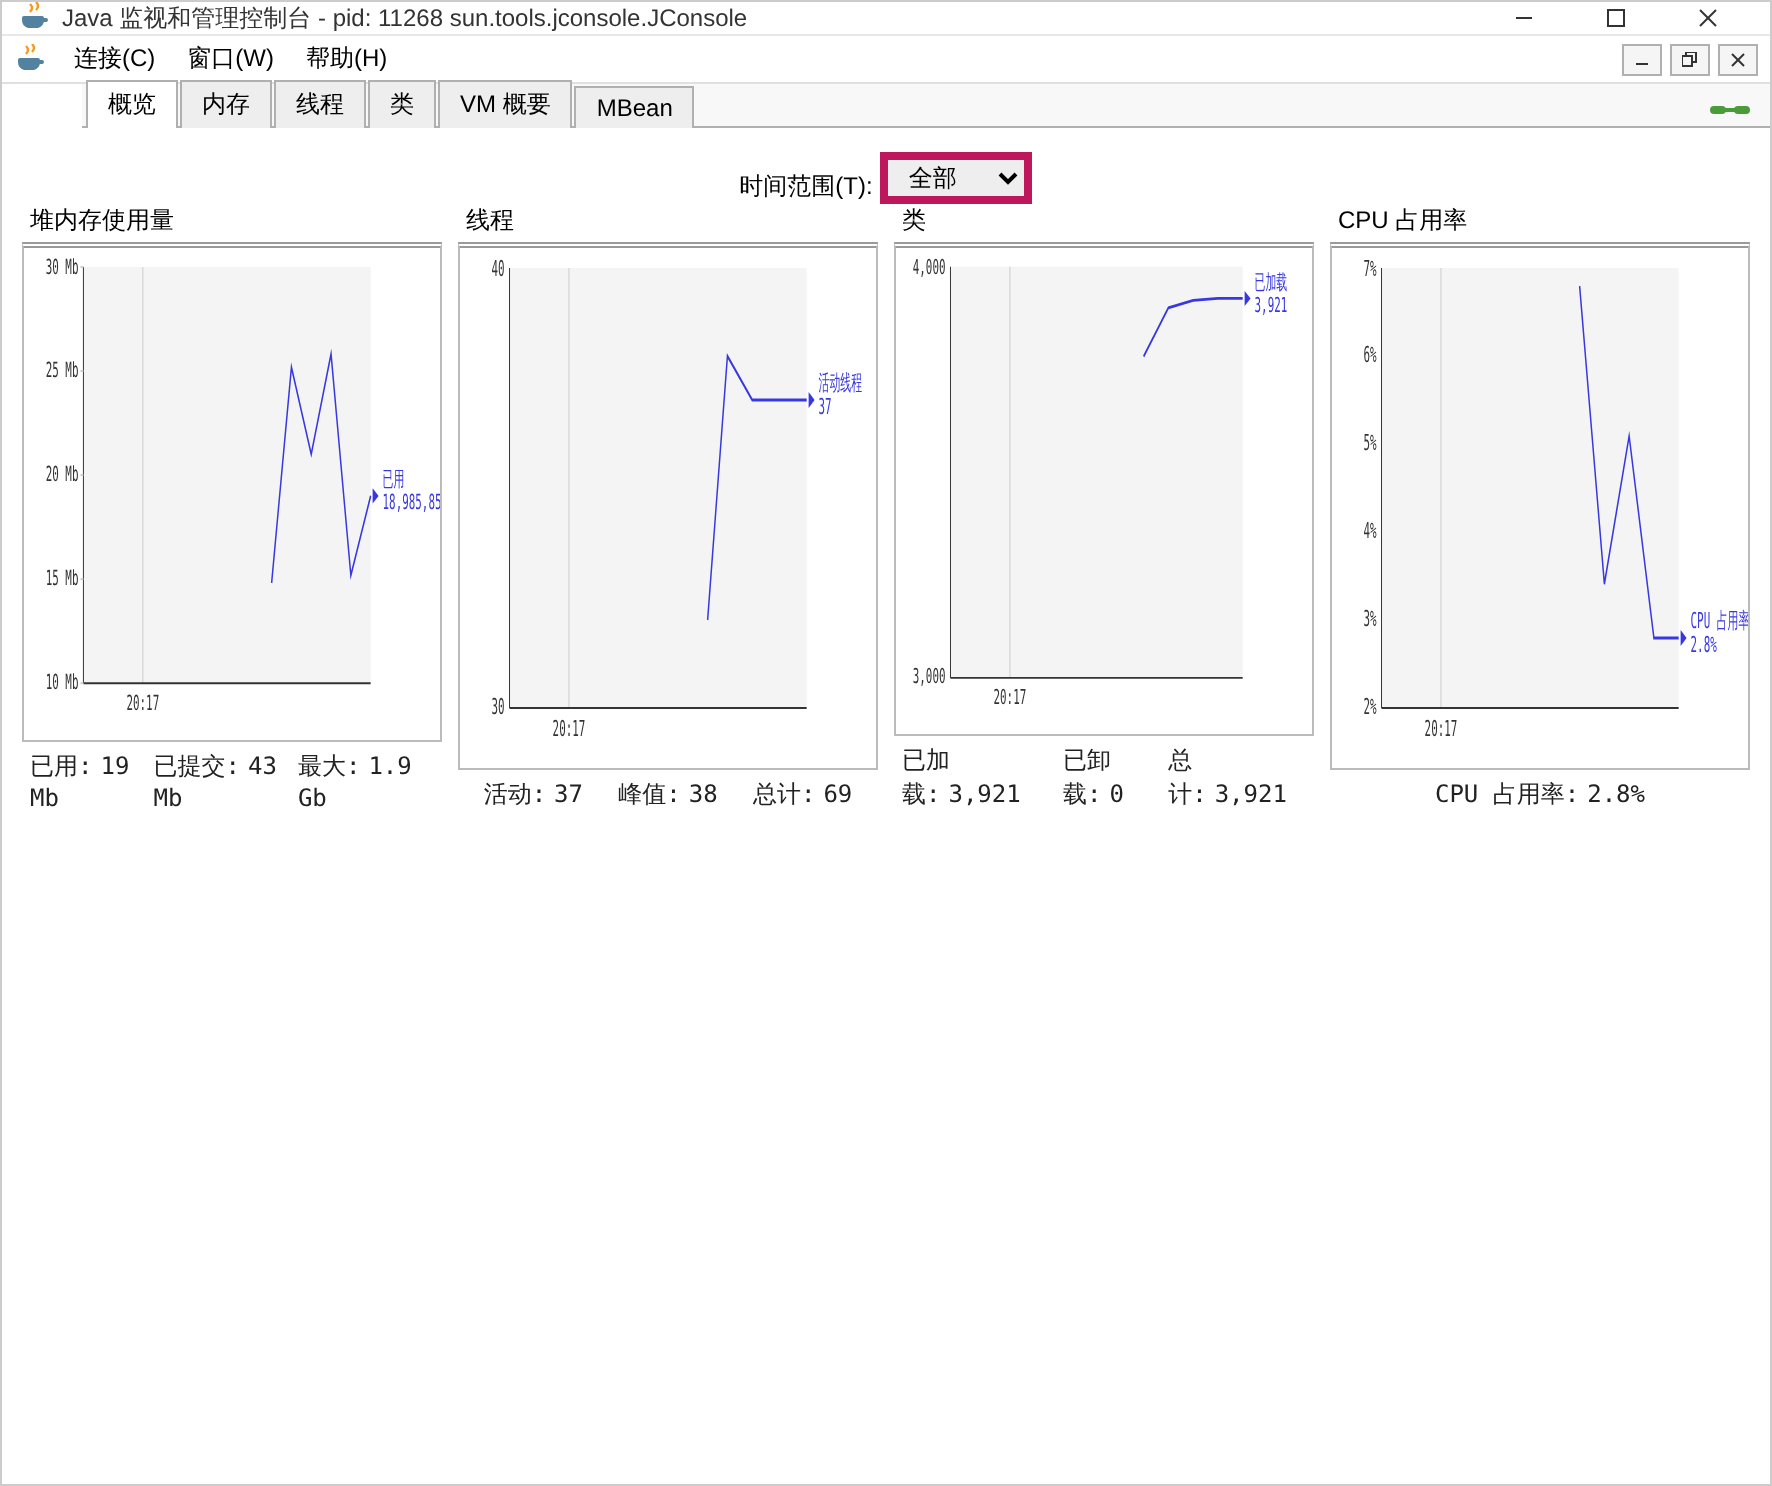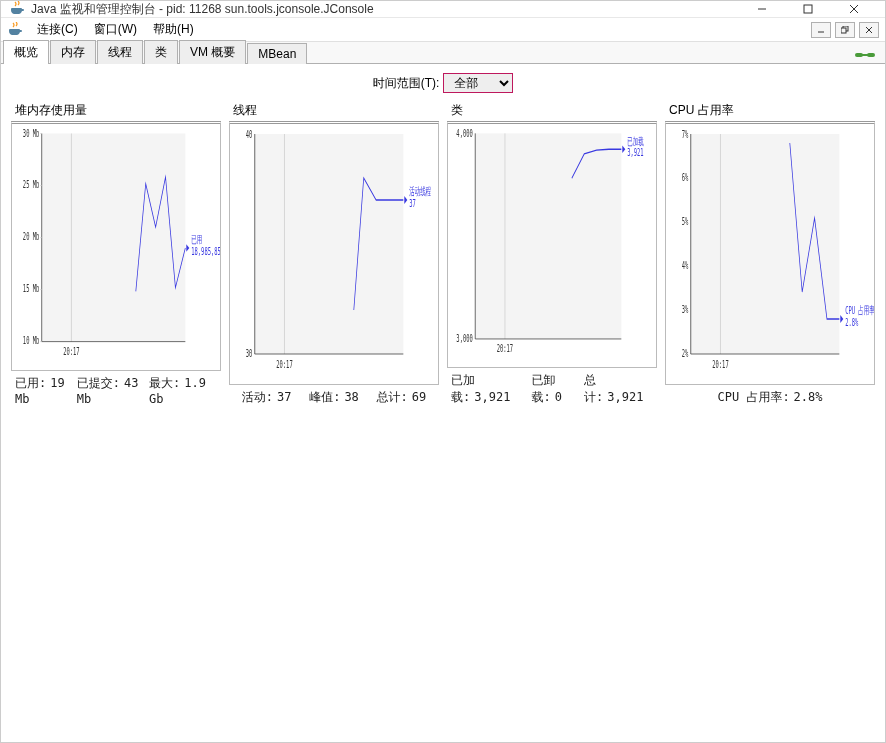--- a/index.html
+++ b/index.html
@@ -6,27 +6,27 @@
 body { font-family: "Microsoft YaHei", "SimSun", sans-serif; font-size: 12px; background: #fff; width: 886px; height: 743px; overflow: hidden; border: 1px solid #ccc; }
 .titlebar { height: 17px; display: flex; align-items: center; padding: 0 8px; background: #fff; border-bottom: 1px solid #e8e8e8; }
 .titlebar .java-icon { width: 16px; height: 16px; margin-right: 6px; }
 .titlebar .title { flex: 1; font-size: 12px; color: #333; }
 .titlebar .win-btn { width: 46px; height: 30px; display: flex; align-items: center; justify-content: center; color: #333; font-size: 14px; }
 .menubar { height: 24px; display: flex; align-items: center; padding: 0 6px; border-bottom: 1px solid #e0e0e0; }
 .menubar .java-icon { width: 16px; height: 16px; margin-right: 6px; }
 .menubar .menu-item { padding: 2px 8px; font-size: 12px; }
 .menubar .spacer { flex: 1; }
 .menubar .internal-btn { width: 20px; height: 16px; display: flex; align-items: center; justify-content: center; border: 1px solid #b0b0b0; margin-left: 4px; font-size: 10px; background: #f5f5f5; }
-.tabbar { height: 22px; display: flex; align-items: flex-end; border-bottom: 1px solid #b0b0b0; padding-left: 2px; background: #f8f8f8; }
+.tabbar { height: 22px; display: flex; align-items: flex-end; border-bottom: 1px solid #b0b0b0; padding-left: 2px; background: #f8f8f8; margin-left: 40px; }
 .tabbar .tab { padding: 3px 10px; font-size: 12px; border: 1px solid #b0b0b0; border-bottom: none; margin-right: 1px; background: #eee; position: relative; top: 1px; }
 .tabbar .tab.active { background: #fff; }
 .tabbar .spacer { flex: 1; }
 .tabbar .status-icon { width: 24px; height: 16px; margin-right: 8px; }
-.range-row { height: 38px; display: flex; align-items: center; justify-content: center; gap: 4px; }
-.range-row select { font-size: 12px; padding: 1px 18px 1px 6px; border: 1px solid #be185d; background: #eee; font-family: Liberation Serif, serif; }
+.range-row { height: 38px; display: flex; align-items: flex-end; justify-content: center; gap: 4px; }
+.range-row select { font-size: 12px; padding: 1px 18px 1px 6px; border: 4px solid #be185d; background: #eee; font-family: Liberation Serif, serif; }
 .grid { display: grid; grid-template-columns: 1fr 1fr 1fr 1fr; grid-template-rows: 1fr 1fr; gap: 8px; padding: 0 10px 10px 10px; height: 626px; }
 .panel { display: flex; flex-direction: column; }
 .panel-title { font-size: 12px; margin-bottom: 2px; padding-left: 4px; }
 .chart-wrap { flex: 1; border: 1px solid #bbb; border-top: 3px double #999; position: relative; background: #fff; }
 .chart-stats { display: flex; justify-content: space-around; font-size: 12px; font-family: "SimSun", monospace; padding: 4px 4px 0 4px; color: #222; }
 .chart-stats .stat-value { margin-left: 4px; }
 .chart-svg { width: 100%; height: 100%; }
 .axis-text { font-size: 11px; font-family: "SimSun", monospace; fill: #333; }
 .grid-line { stroke: #ccc; stroke-width: 1; }
 .axis-line { stroke: #333; stroke-width: 1; }

